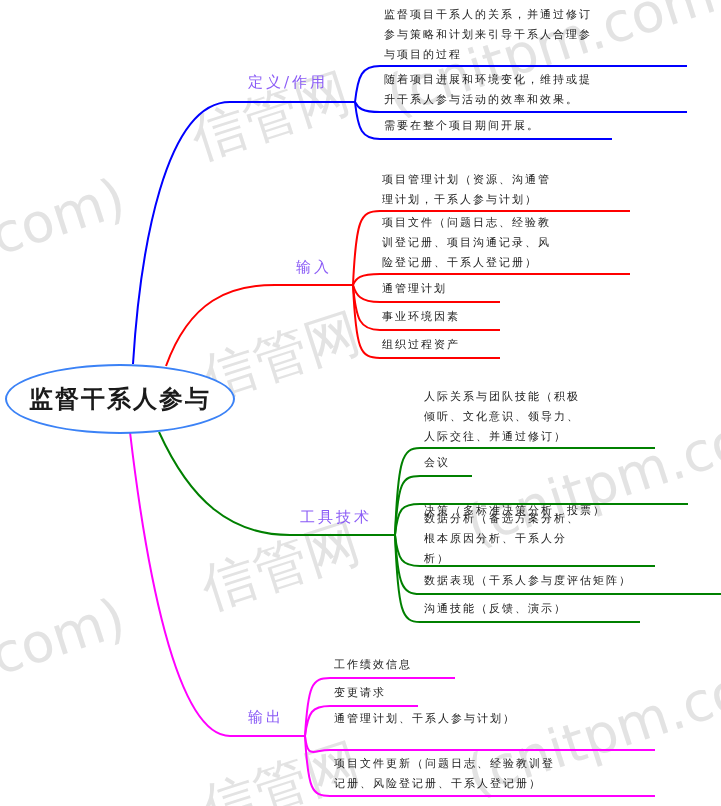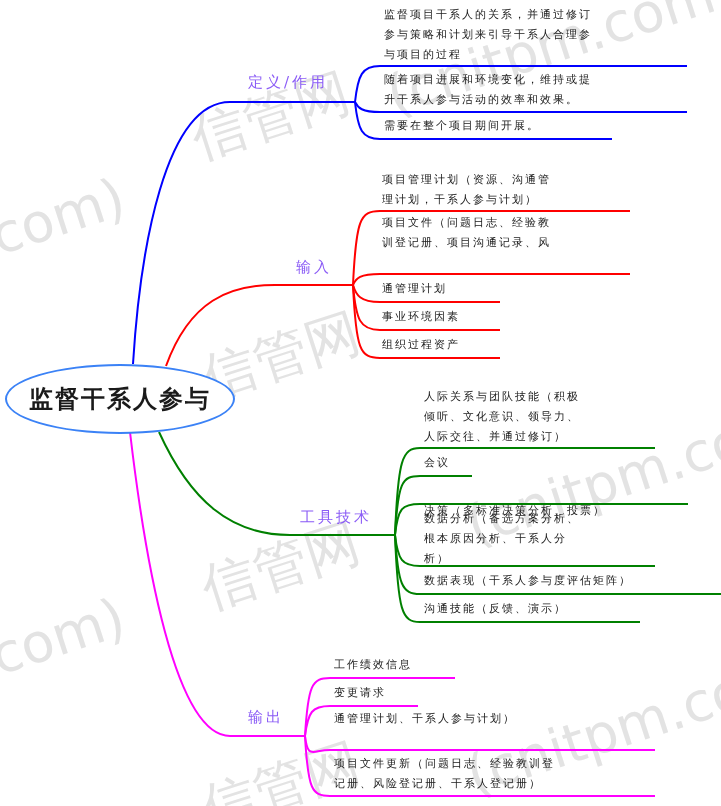--- a/index.html
+++ b/index.html
@@ -87,20 +87,21 @@
   <div>需要在整个项目期间开展。</div>
 </div>
 
 <div class="txt" style="left:382px;top:170px;">
   <div>项目管理计划（资源、沟通管</div>
   <div>理计划，干系人参与计划）</div>
 </div>
 <div class="txt" style="left:382px;top:213px;">
   <div>项目文件（问题日志、经验教</div>
   <div>训登记册、项目沟通记录、风</div>
+  <div>险登记册、干系人登记册）</div>
 </div>
 <div class="txt" style="left:382px;top:279px;">
   <div>通管理计划</div>
 </div>
 <div class="txt" style="left:382px;top:307px;">
   <div>事业环境因素</div>
 </div>
 <div class="txt" style="left:382px;top:335px;">
   <div>组织过程资产</div>
 </div>

